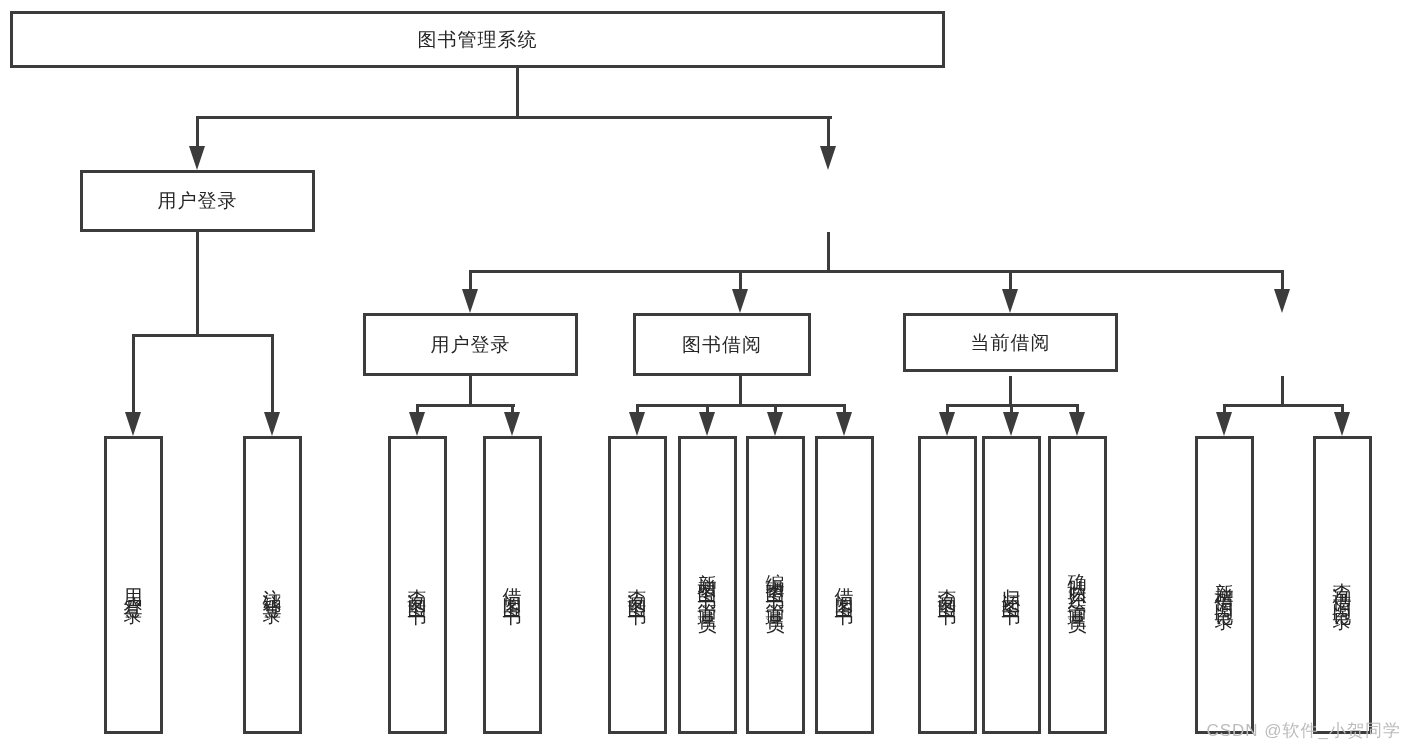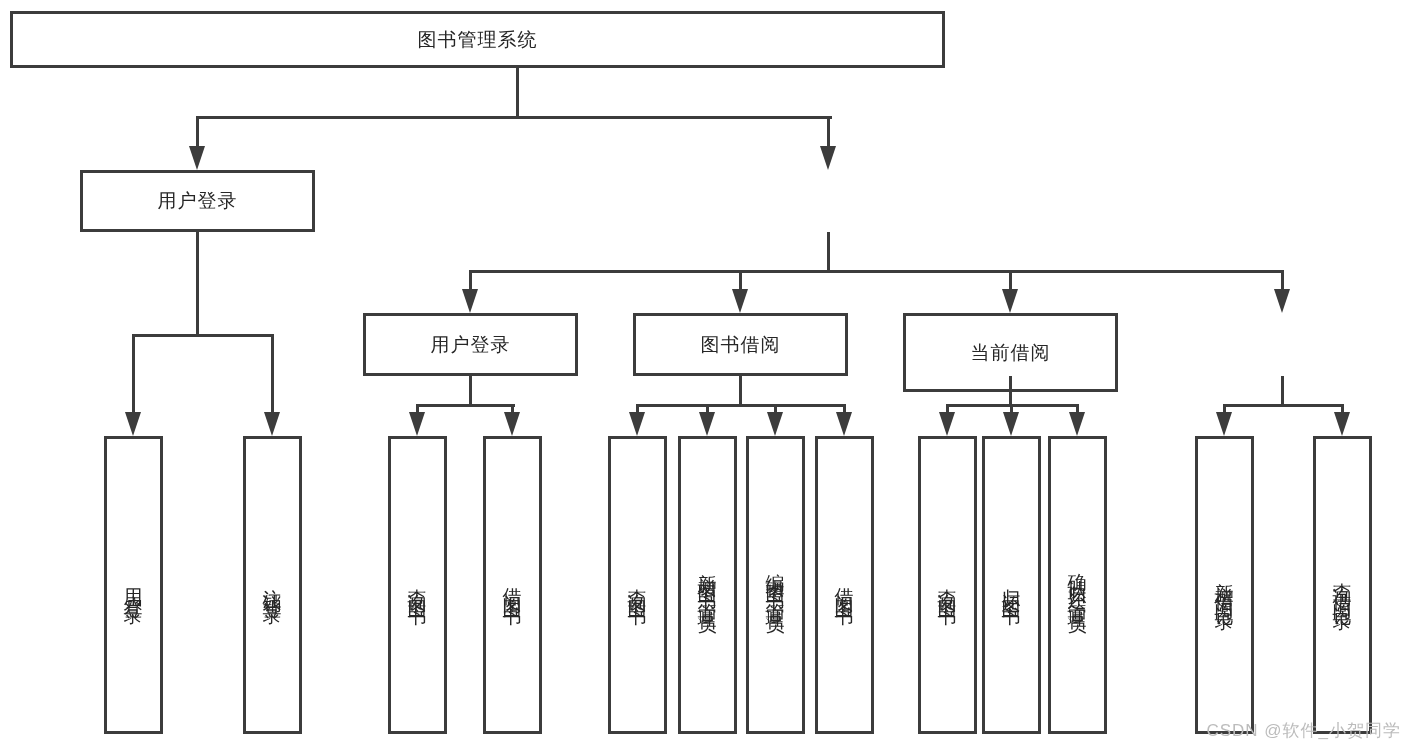--- a/index.html
+++ b/index.html
@@ -103,24 +103,24 @@
     <div class="line v" style="left:1281px;top:270px;height:21px"></div>
     <div class="arrow" style="left:462px;top:289px"></div>
     <div class="arrow" style="left:732px;top:289px"></div>
     <div class="arrow" style="left:1002px;top:289px"></div>
     <div class="arrow" style="left:1274px;top:289px"></div>
   </div>
 
   <div class="box" style="left:363px;top:313px;width:215px;height:63px">
     <span>用户登录</span>
   </div>
-  <div class="box" style="left:633px;top:313px;width:215px;height:63px">
+  <div class="box" style="left:633px;top:313px;width:178px;height:63px">
     <span>图书借阅</span>
   </div>
-  <div class="box" style="left:903px;top:313px;width:215px;height:79px">
+  <div class="box" style="left:903px;top:313px;width:215px;height:59px">
     <span>当前借阅</span>
   </div>
 
   <div>
     <div class="line v" style="left:469px;top:376px;height:30px"></div>
     <div class="line h" style="left:416px;top:404px;width:99px"></div>
     <div class="line v" style="left:416px;top:404px;height:10px"></div>
     <div class="line v" style="left:511px;top:404px;height:10px"></div>
     <div class="arrow" style="left:409px;top:412px"></div>
     <div class="arrow" style="left:504px;top:412px"></div>

